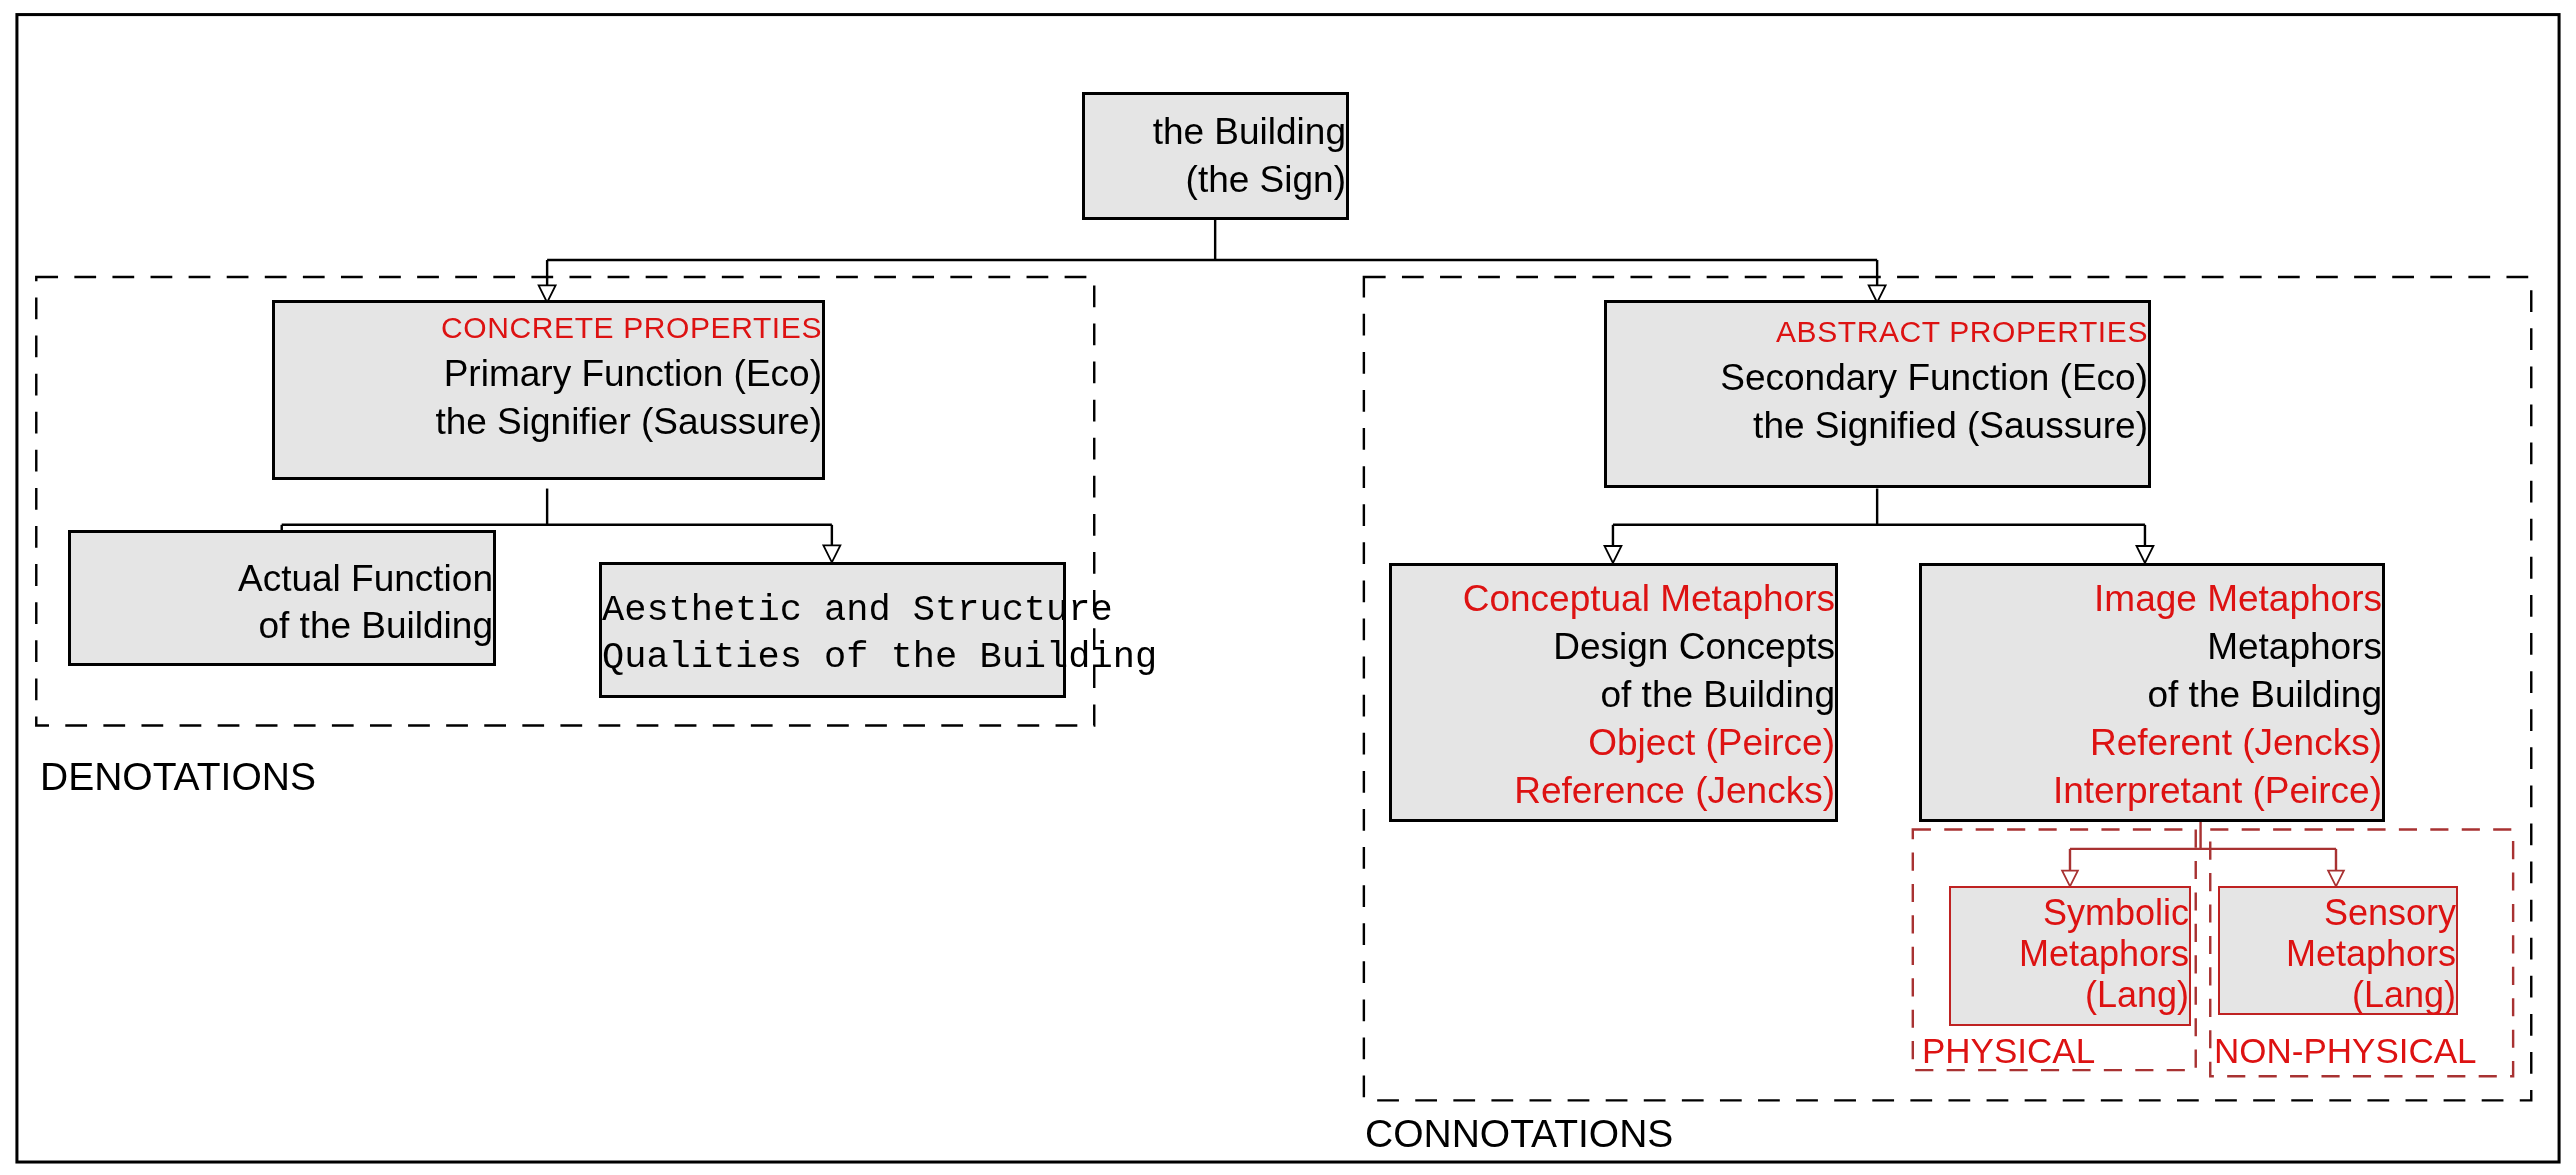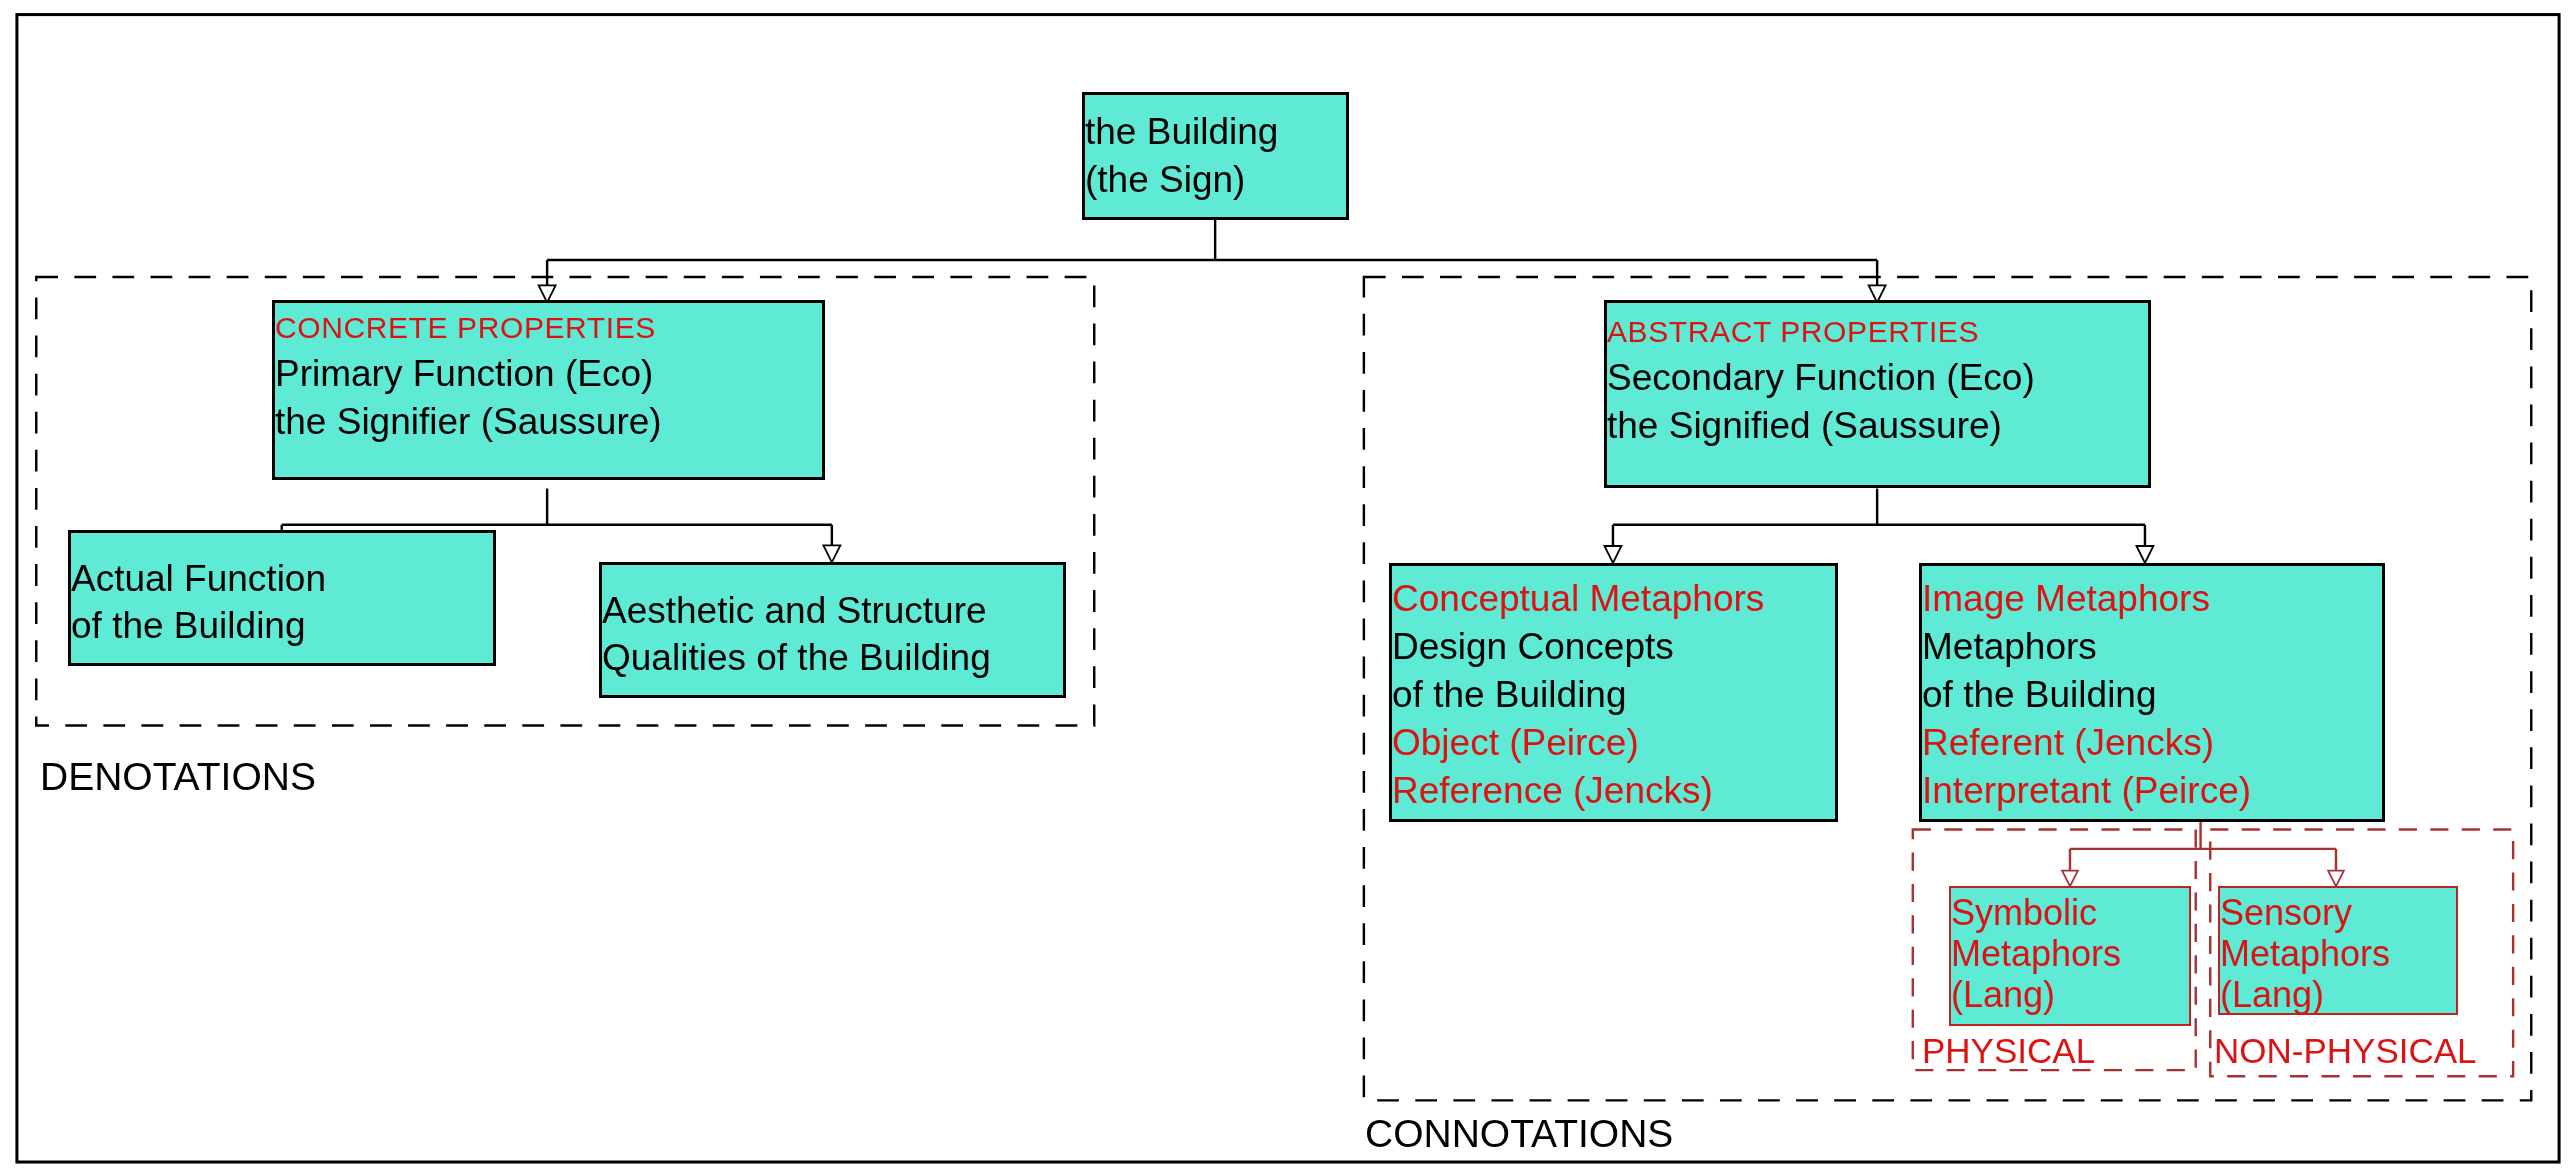--- a/index.html
+++ b/index.html
@@ -9,22 +9,22 @@
   }
   html,body{margin:0;padding:0;background:#ffffff;}
   body{
     width:2576px;height:1176px;position:relative;overflow:hidden;
     font-family:"Liberation Sans","DejaVu Sans",sans-serif;
     color:#000;
   }
   #canvas{position:absolute;left:0;top:0;width:2576px;height:1176px;}
   #wires{position:absolute;left:0;top:0;z-index:1;}
   .box{
-    position:absolute;background:#5eead4;border:3px solid #000;
-    box-sizing:border-box;text-align:left;z-index:2;
+    position:absolute;background:#e5e5e5;border:3px solid #000;
+    box-sizing:border-box;text-align:right;z-index:2;
     font-size:37px;line-height:48px;
   }
   .box .ln{white-space:nowrap;}
   .red{color:var(--red-text);}
   .redbox{border:2.4px solid #bf2222;color:var(--red-text);}
   .hdr{font-size:30px;line-height:44px;letter-spacing:0.6px;}
   .lbl{
     position:absolute;z-index:2;white-space:nowrap;
     font-size:39px;line-height:39px;color:#000;
   }
@@ -100,21 +100,21 @@
     <div class="ln red hdr">ABSTRACT PROPERTIES</div>
     <div class="ln">Secondary Function (Eco)</div>
     <div class="ln">the Signified (Saussure)</div>
   </div>
 
   <div class="box" style="left:68px;top:530px;width:428px;height:136px;padding-top:22px;line-height:47px;">
     <div class="ln">Actual Function</div>
     <div class="ln">of the Building</div>
   </div>
 
-  <div class="box" style="left:599px;top:562px;width:467px;height:136px;padding-top:22px;line-height:47px;">
+  <div class="box" style="left:599px;top:562px;width:467px;height:136px;padding-top:22px;line-height:47px;font-family:Liberation Mono, monospace;">
     <div class="ln">Aesthetic and Structure</div>
     <div class="ln">Qualities of the Building</div>
   </div>
 
   <div class="box" style="left:1389px;top:563px;width:449px;height:259px;padding-top:8.5px;line-height:48px;">
     <div class="ln red">Conceptual Metaphors</div>
     <div class="ln">Design Concepts</div>
     <div class="ln">of the Building</div>
     <div class="ln red">Object (Peirce)</div>
     <div class="ln red">Reference (Jencks)</div>

